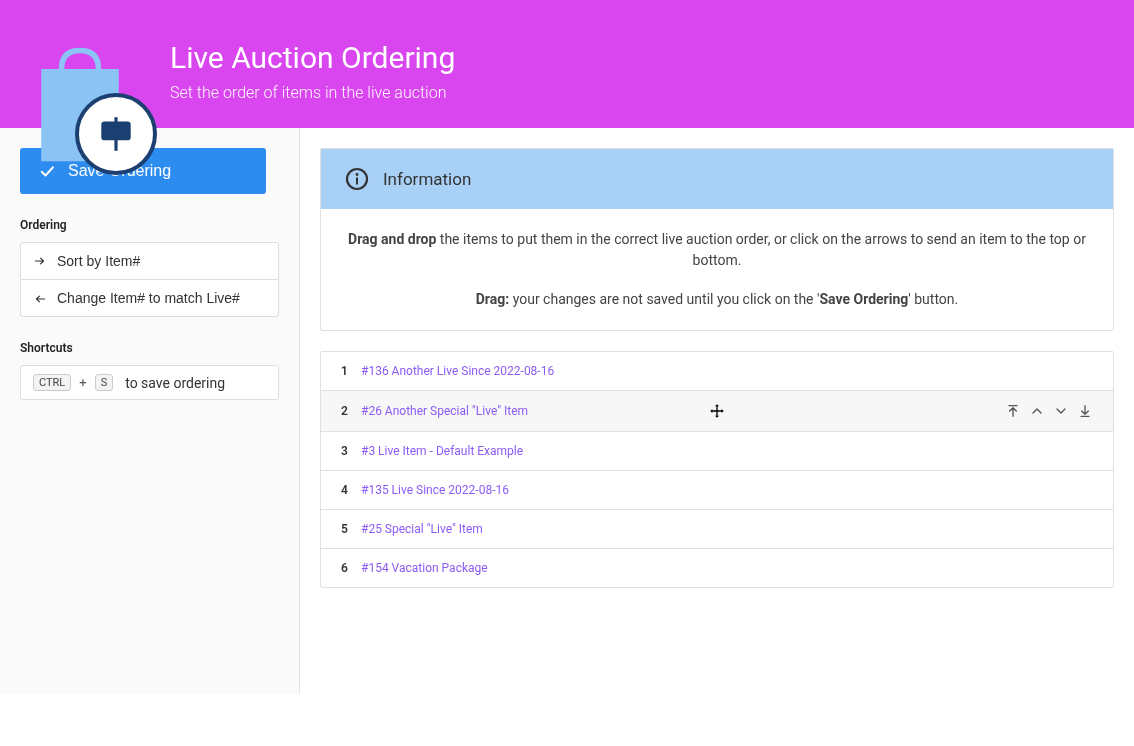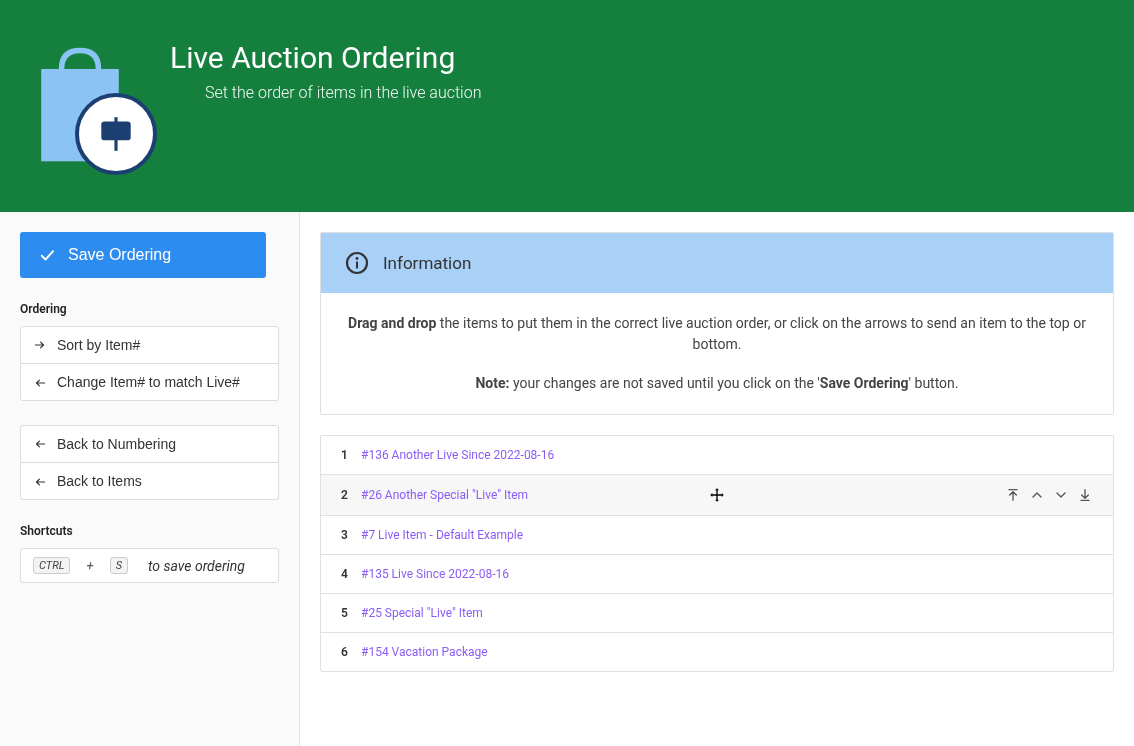--- a/index.html
+++ b/index.html
@@ -3,27 +3,27 @@
 <meta charset="utf-8">
 <style>
   * { box-sizing: border-box; margin: 0; padding: 0; }
   body {
     font-family: -apple-system, BlinkMacSystemFont, "Segoe UI", Roboto, "Helvetica Neue", Arial, sans-serif;
     font-size: 14px;
     color: #333;
     background: #fff;
   }
   .header {
-    background: #15803d;
+    background: #d946ef;
     color: #fff;
     padding: 30px 30px 30px 30px;
     display: flex;
     align-items: flex-start;
     gap: 30px;
-    height: 212px;
+    height: 128px;
     position: relative;
   }
   .logo-wrap {
     position: relative;
     width: 110px;
     height: 140px;
     flex-shrink: 0;
   }
   .bag {
     position: absolute;
@@ -50,21 +50,20 @@
   .header-text h1 {
     font-size: 30px;
     font-weight: 400;
     margin-top: 10px;
     margin-bottom: 8px;
   }
   .header-text p {
     font-size: 16px;
     font-weight: 300;
     opacity: 0.95;
-    margin-left: 35px;
   }
   .body-wrap {
     display: flex;
     min-height: calc(100vh - 180px);
   }
   .sidebar {
     width: 300px;
     background: #fafafa;
     border-right: 1px solid #e5e5e5;
     padding: 20px;
@@ -115,23 +114,22 @@
   .btn-group .side-btn:only-child,
   .btn-group.single .side-btn { border-radius: 3px; }
   .side-btn svg { width: 14px; height: 14px; flex-shrink: 0;}
   .shortcut-box {
     background: #fff;
     border: 1px solid #ddd;
     border-radius: 3px;
     padding: 8px 12px;
     display: flex;
     align-items: center;
-    gap: 16px;
+    gap: 8px;
     font-size: 14px;
-    font-style: italic;
   }
   .kbd {
     background: #f3f3f3;
     border: 1px solid #ccc;
     border-radius: 3px;
     padding: 1px 5px;
     font-size: 11px;
     font-family: inherit;
     color: #444;
   }
@@ -252,34 +250,20 @@
         <span>Sort by Item#</span>
       </button>
       <button class="side-btn">
         <svg viewBox="0 0 24 24">
             <path d="M20 12 H6 M11 7 L6 12 L11 17" stroke="#333" stroke-width="2" fill="none" stroke-linecap="round" stroke-linejoin="round"></path>
           </svg>
         <span>Change Item# to match Live#</span>
       </button>
     </div>
 
-    <div class="btn-group">
-      <button class="side-btn">
-        <svg viewBox="0 0 24 24">
-            <path d="M20 12 H6 M11 7 L6 12 L11 17" stroke="#333" stroke-width="2" fill="none" stroke-linecap="round" stroke-linejoin="round"></path>
-          </svg>
-        <span>Back to Numbering</span>
-      </button>
-      <button class="side-btn">
-        <svg viewBox="0 0 24 24">
-            <path d="M20 12 H6 M11 7 L6 12 L11 17" stroke="#333" stroke-width="2" fill="none" stroke-linecap="round" stroke-linejoin="round"></path>
-          </svg>
-        <span>Back to Items</span>
-      </button>
-    </div>
 
     <div class="section-label">Shortcuts</div>
     <div class="shortcut-box">
       <span class="kbd">CTRL</span>
       <span class="plus">+</span>
       <span class="kbd">S</span>
       <span style="margin-left:4px;">to save ordering</span>
     </div>
   </aside>
 
@@ -291,21 +275,21 @@
           <circle cx="12" cy="7.5" r="1.4" fill="#333"></circle>
           <rect x="11" y="10.5" width="2" height="7" fill="#333"></rect>
         </svg>
         <span>Information</span>
       </div>
       <div class="info-body">
         <p>
           <strong>Drag and drop</strong><span> the items to put them in the correct live auction order, or click on the arrows to send an item to the top or bottom.</span>
         </p>
         <p>
-          <strong>Note:</strong><span> your changes are not saved until you click on the '</span><strong>Save Ordering</strong><span>' button.</span>
+          <strong>Drag:</strong><span> your changes are not saved until you click on the '</span><strong>Save Ordering</strong><span>' button.</span>
         </p>
       </div>
     </div>
 
     <div class="item-list" id="item-list">
 
     <div class="item-row">
           <span class="item-num">1</span>
           <span class="item-label">#136 Another Live Since 2022-08-16</span>
         </div>
@@ -333,21 +317,21 @@
             </span>
             <span>
               <svg viewBox="0 0 24 24">
                 <path d="M12 4 V17 M7 12 L12 17 L17 12 M6 20 H18" stroke="#555" stroke-width="2" fill="none" stroke-linecap="round" stroke-linejoin="round"></path>
               </svg>
             </span>
           </span>
         </div>
         <div class="item-row">
           <span class="item-num">3</span>
-          <span class="item-label">#7 Live Item - Default Example</span>
+          <span class="item-label">#3 Live Item - Default Example</span>
         </div>
         <div class="item-row">
           <span class="item-num">4</span>
           <span class="item-label">#135 Live Since 2022-08-16</span>
         </div>
         <div class="item-row">
           <span class="item-num">5</span>
           <span class="item-label">#25 Special "Live" Item</span>
         </div>
         <div class="item-row">

